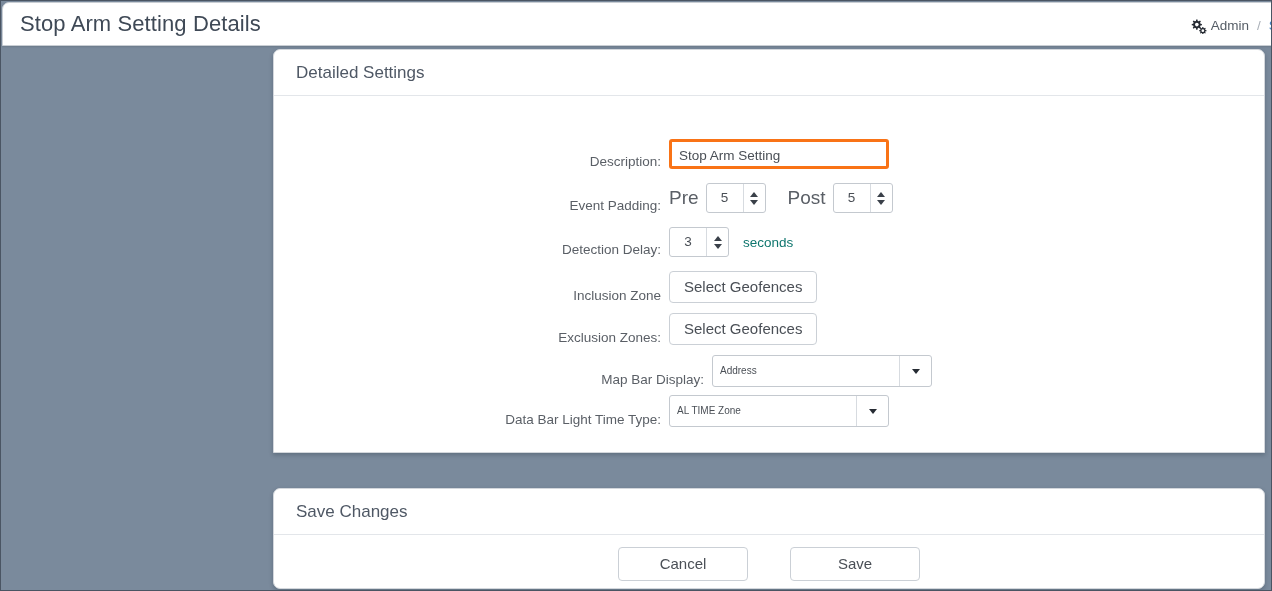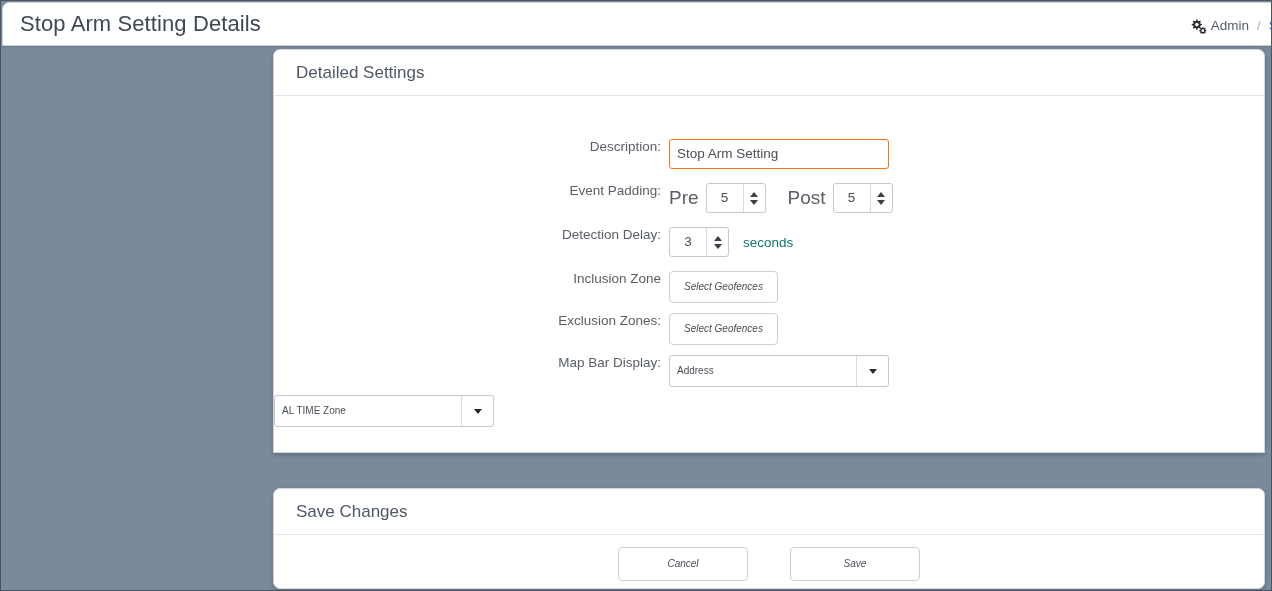--- a/index.html
+++ b/index.html
@@ -113,21 +113,21 @@
     height: 101px;
     border-radius: 7px 7px 7px 7px;
   }
 
   
   .form-body {
     padding-top: 43px;
   }
   .form-row {
     display: flex;
-    align-items: flex-start;
+    align-items: flex-end;
     margin-bottom: 14px;
     height: 30px;
   }
   .form-row .lbl {
     width: 395px;
     text-align: right;
     padding-right: 8px;
     font-size: 13.5px;
     color: #5a5f66;
     box-sizing: border-box;
@@ -135,21 +135,21 @@
   }
   .form-row .ctrl {
     display: flex;
     align-items: center;
   }
 
   
   .txt-input {
     width: 220px;
     height: 30px;
-    border: 1px solid #f97316;
+    border: 3px solid #f97316;
     border-radius: 3px;
     box-sizing: border-box;
     font-size: 13.5px;
     color: #4a4f56;
     padding: 0 7px;
     line-height: 28px;
     background: #fff;
     white-space: nowrap;
     overflow: hidden;
   }
@@ -203,29 +203,28 @@
     color: #0f766e;
     margin-left: 14px;
   }
 
   
   .btn {
     height: 32px;
     border: 1px solid #cbd0d6;
     border-radius: 4px;
     background: #ffffff;
-    font-size: 10px;
+    font-size: 15px;
     color: #4a4f56;
     padding: 0 14px;
     box-sizing: border-box;
     line-height: 30px;
     cursor: pointer;
     white-space: nowrap;
     font-family: "Liberation Sans", sans-serif;
-    font-style: italic;
   }
 
   
   .select {
     display: inline-flex;
     width: 220px;
     height: 32px;
     border: 1px solid #c4c9cf;
     border-radius: 3px;
     background: #fff;
@@ -349,33 +348,34 @@
         </div>
       </div>
 
       <div class="form-row" style="margin-bottom:10px; height:32px;">
         <div class="lbl">Exclusion Zones:</div>
         <div class="ctrl">
           <button class="btn">Select Geofences</button>
         </div>
       </div>
 
-      <div class="form-row" style="margin-bottom:8px; height:32px;">
+      <div class="form-row" style="margin-bottom:8px; height:32px;padding-left:43px;">
         <div class="lbl">Map Bar Display:</div>
         <div class="ctrl">
           <span class="select">
             <span class="sel-val">Address</span>
             <span class="sel-arrow">
                 <span class="tri-down"></span>
               </span>
           </span>
         </div>
       </div>
 
       <div class="form-row" style="margin-bottom:0; height:32px;">
+        <div class="lbl">Data Bar Light Time Type:</div>
         <div class="ctrl">
           <span class="select">
             <span class="sel-val">AL TIME Zone</span>
             <span class="sel-arrow">
                 <span class="tri-down"></span>
               </span>
           </span>
         </div>
       </div>
 

